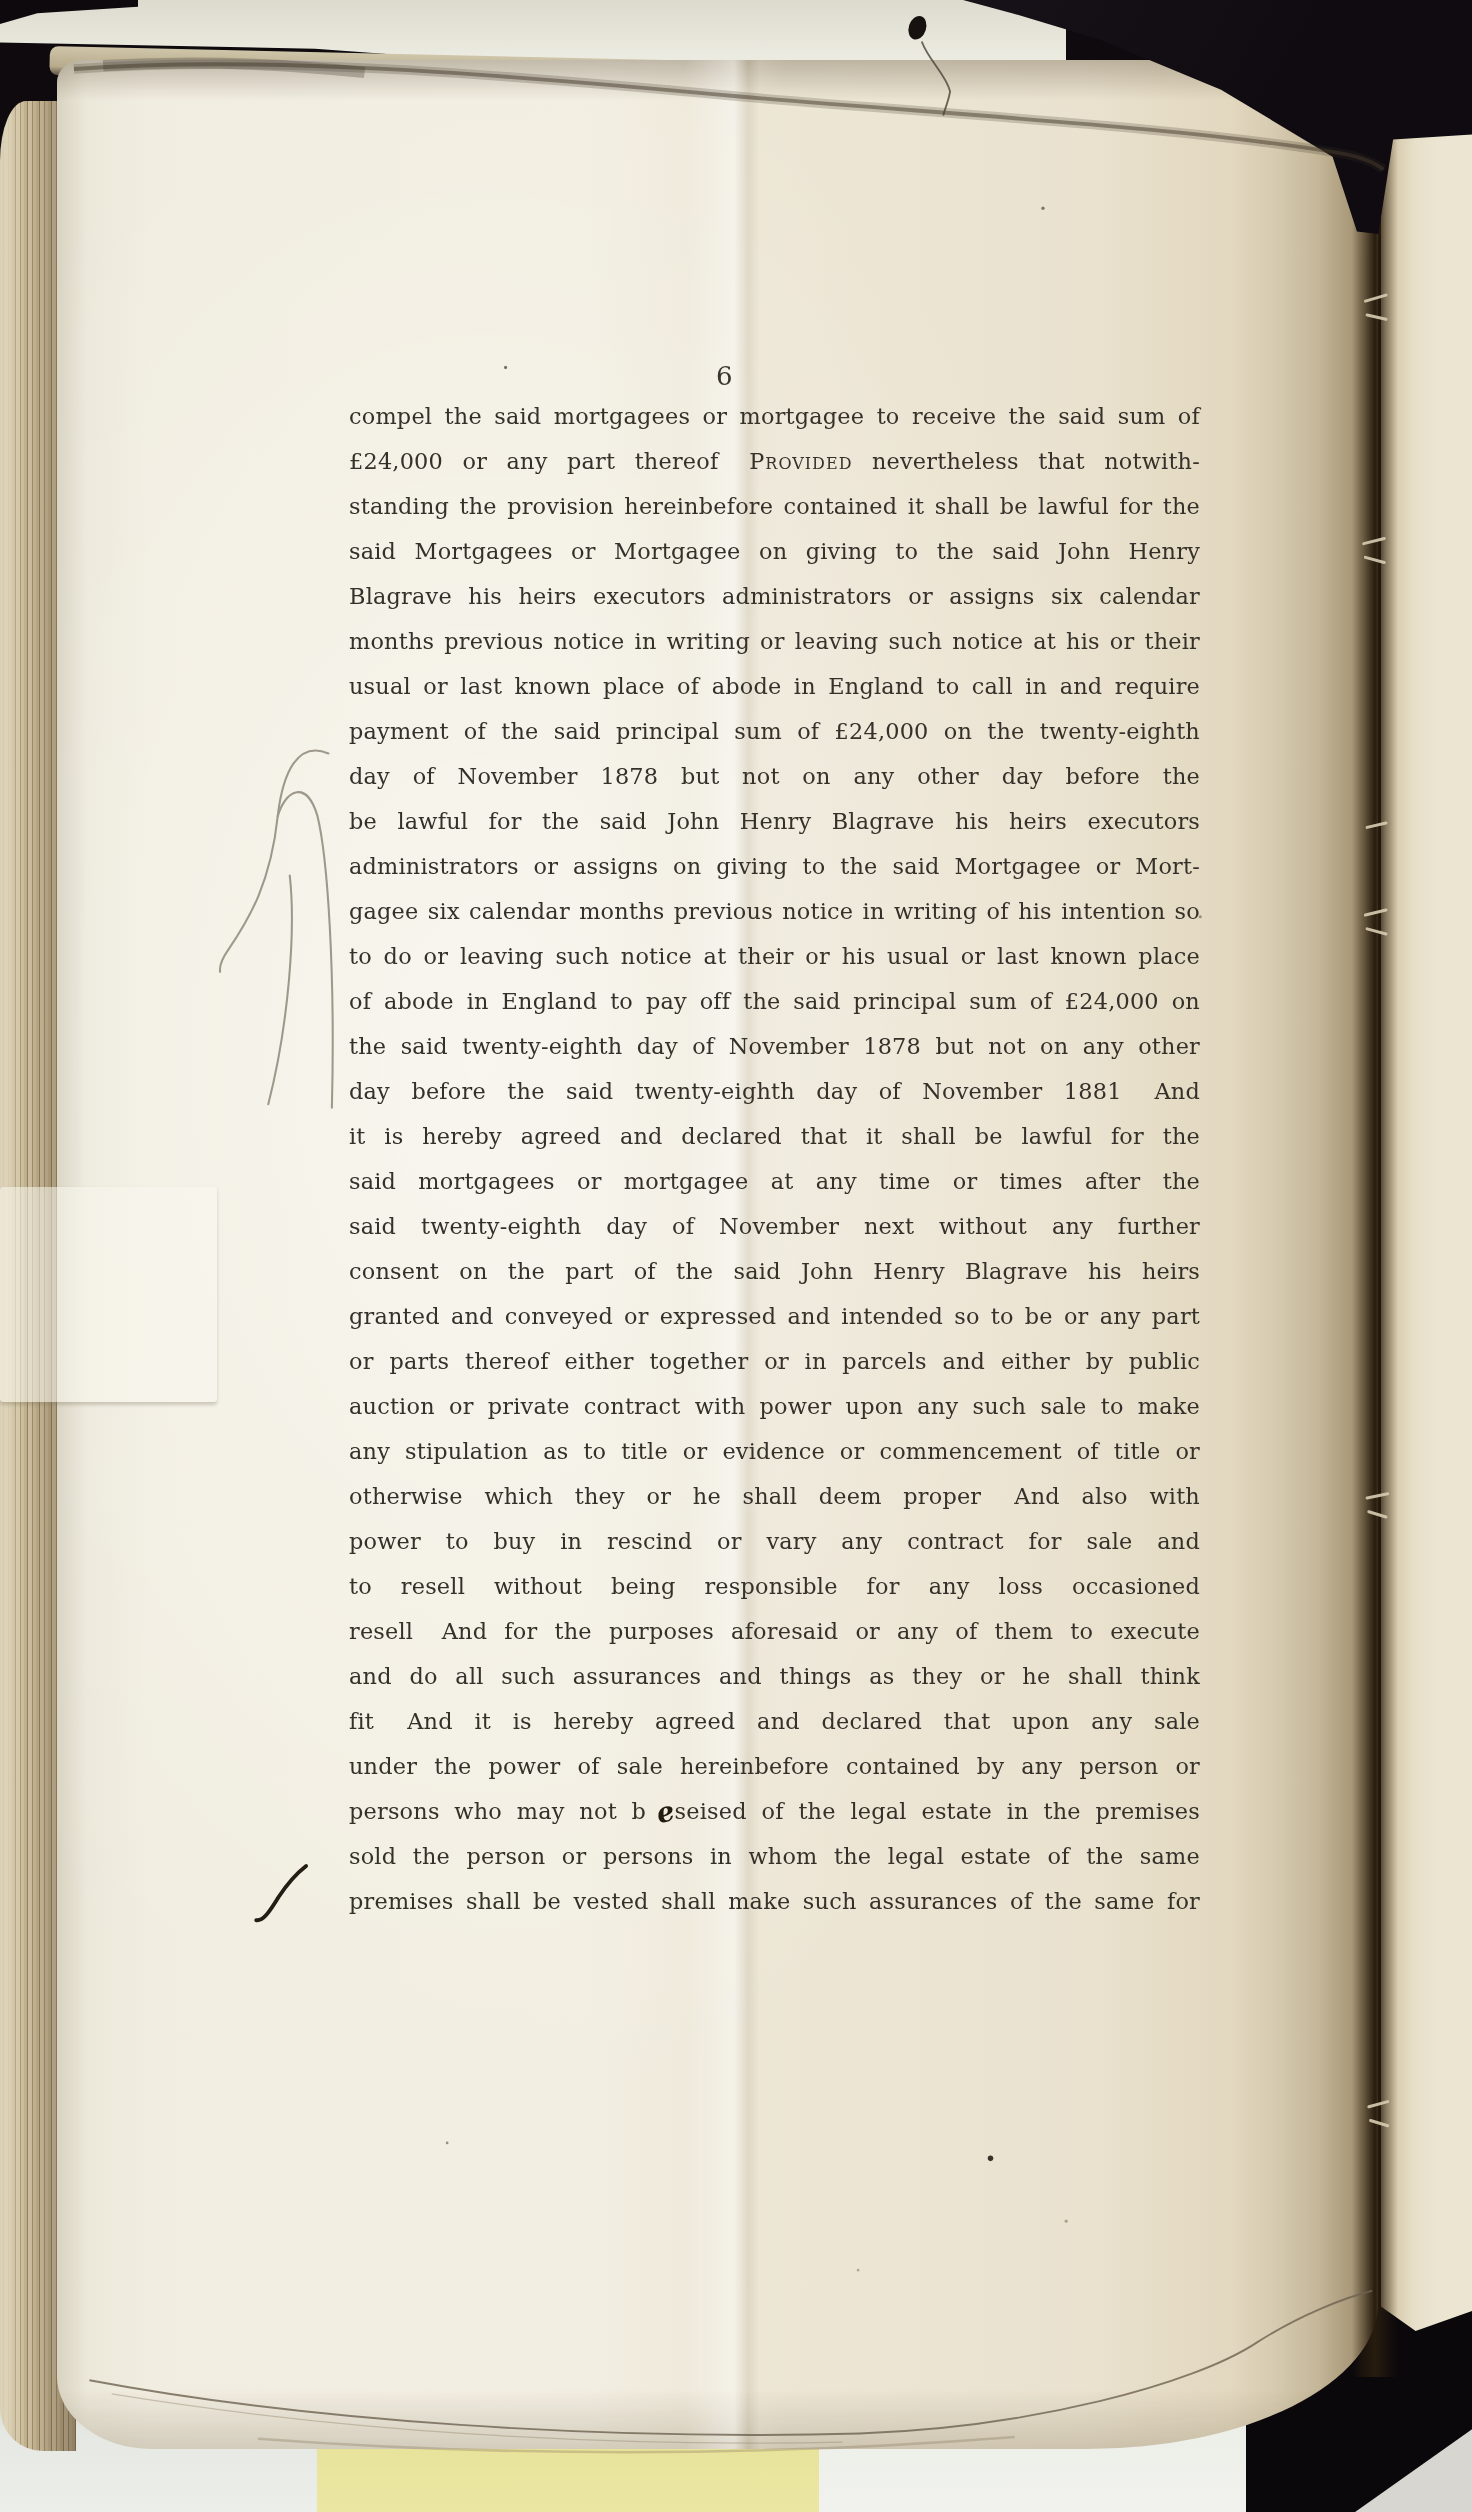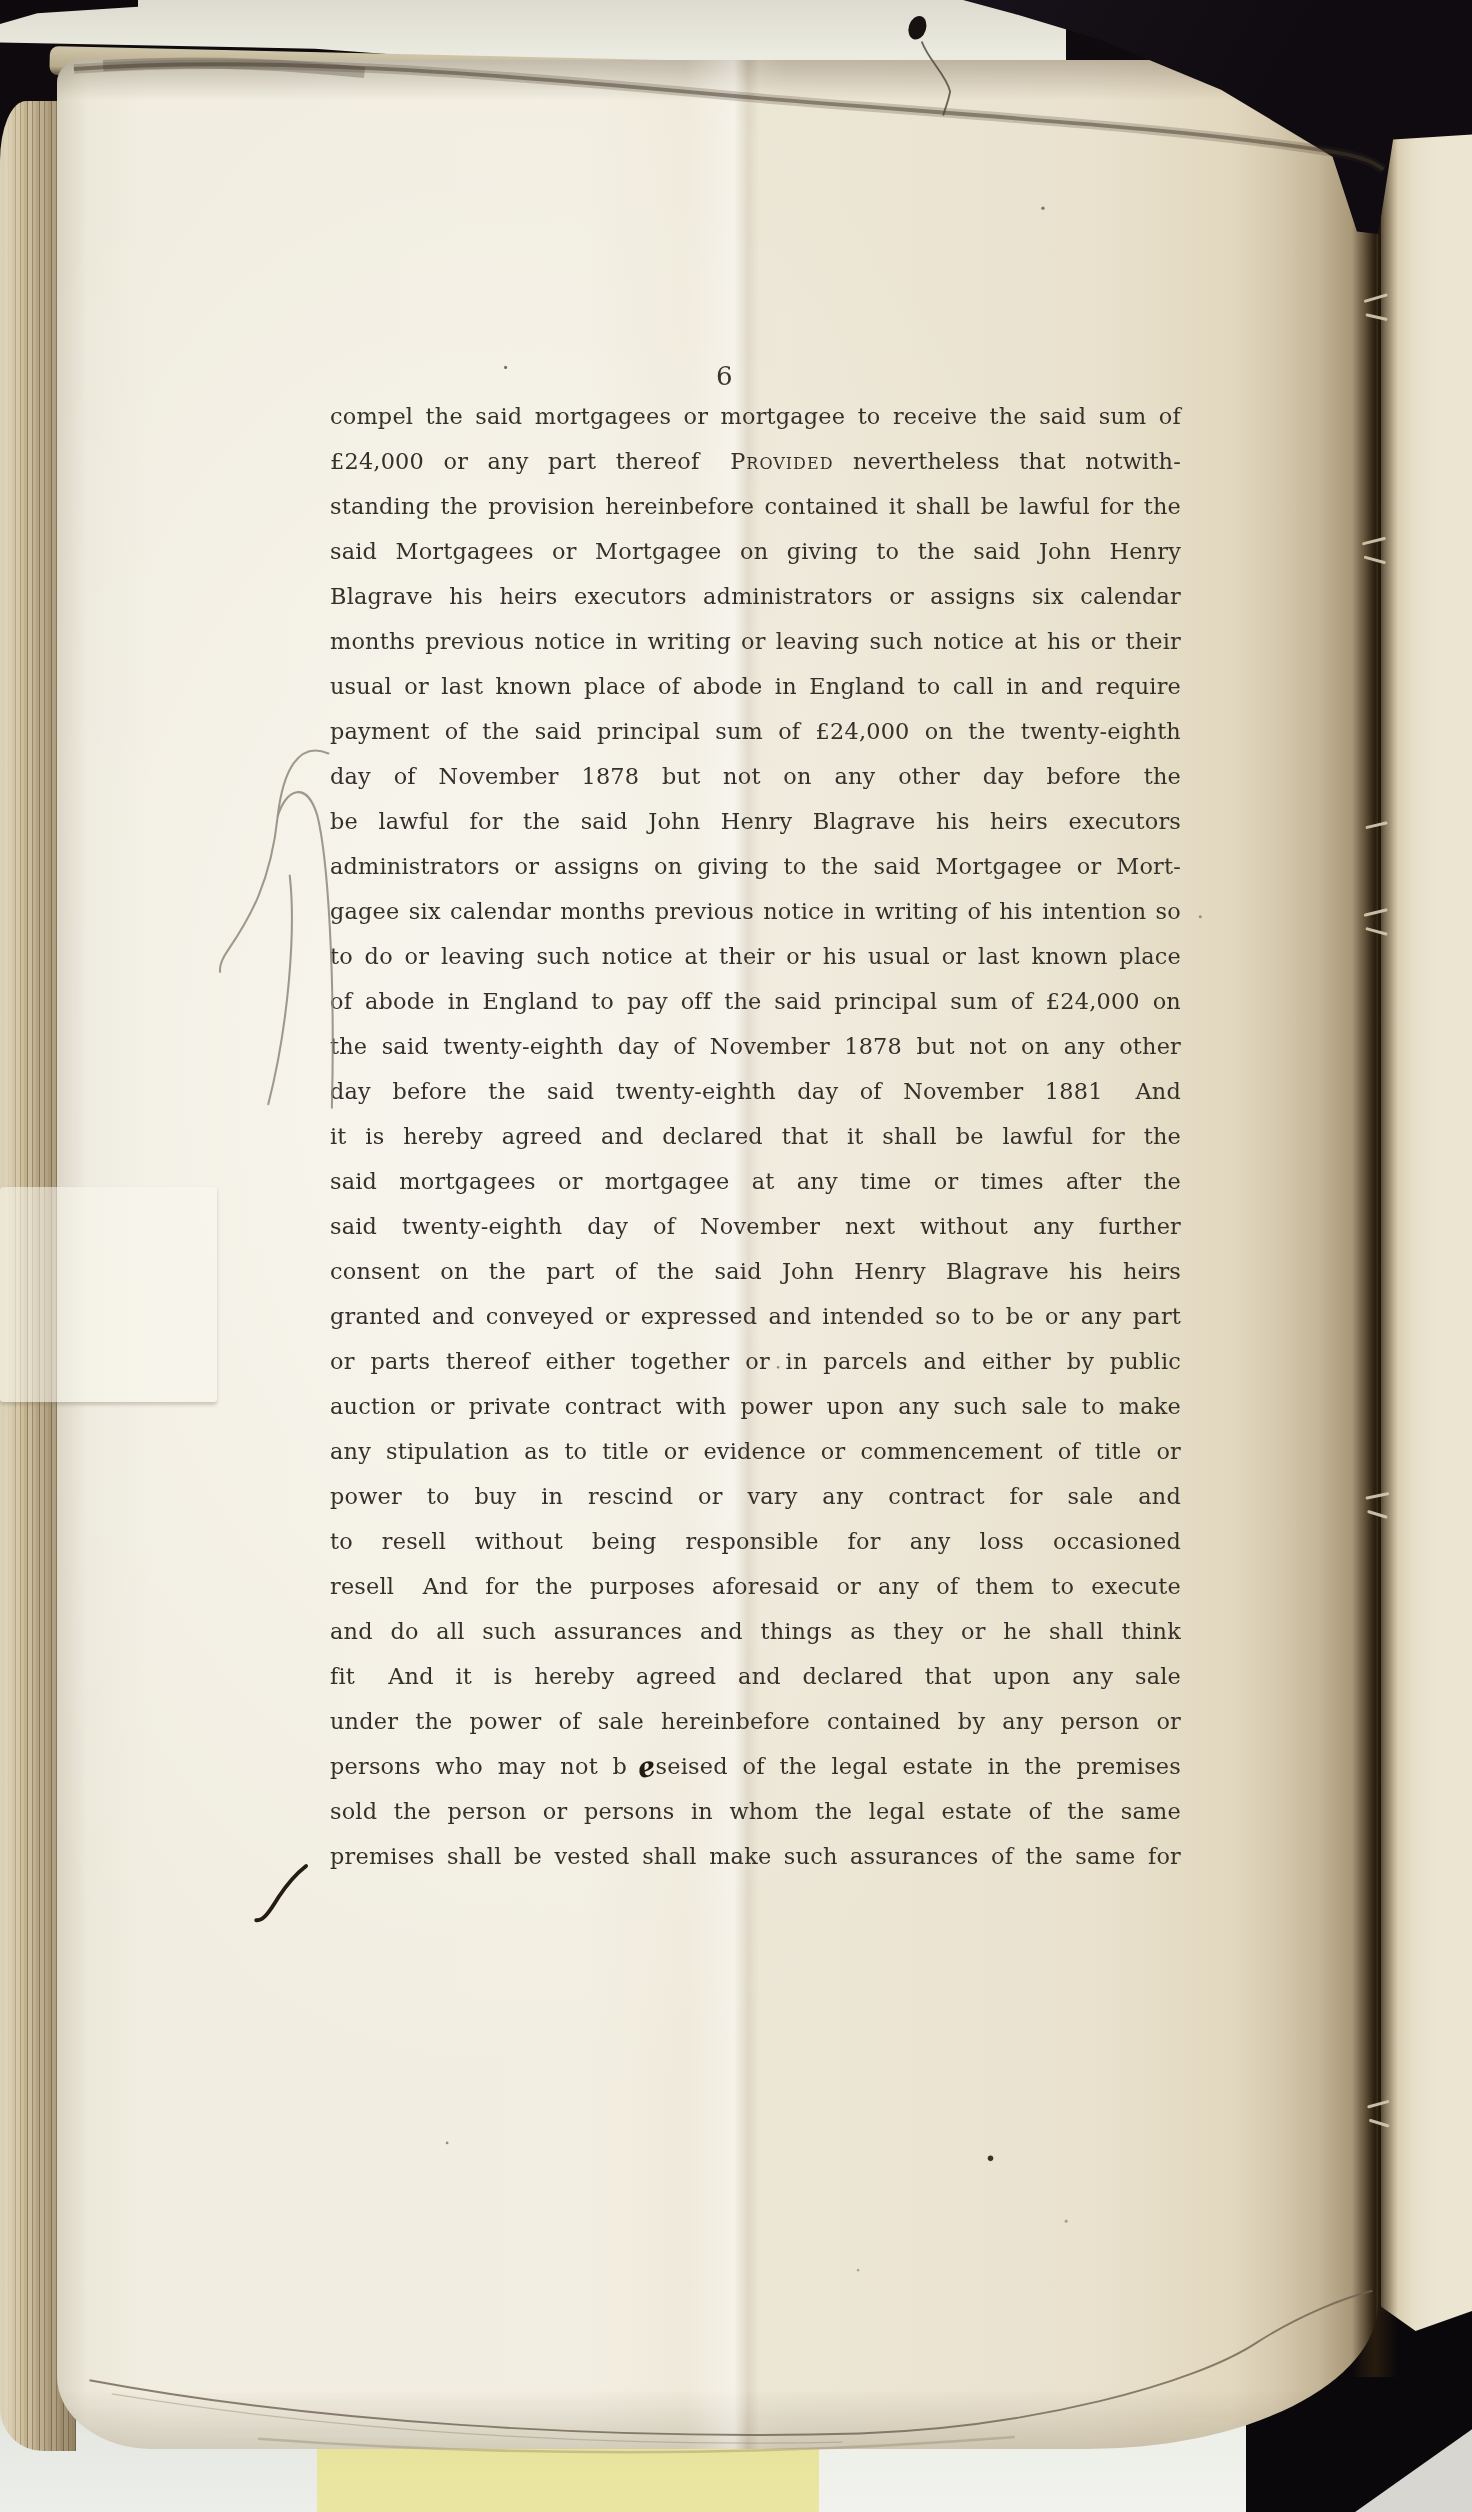--- a/index.html
+++ b/index.html
@@ -58,21 +58,21 @@
       linear-gradient(90deg,rgba(120,102,70,.14),rgba(120,102,70,0) 29px);
     border-radius:26px 129px 292px 95px/22.4px 112px 146px 73px;}
   .page-crease{position:absolute;left:685px;top:60px;width:129px;height:2389px;z-index:12;pointer-events:none;
     background:linear-gradient(90deg,rgba(255,255,255,0) 0%,rgba(255,255,255,.42) 38%,rgba(125,108,78,.12) 49%,rgba(235,228,210,.18) 58%,rgba(255,255,255,0) 78%);}
   .margin-slip{position:absolute;left:0;top:1187px;width:217px;height:215px;z-index:11;
     background:rgba(249,247,238,.55);border-radius:3.4px;box-shadow:0 2.6px 3.4px rgba(120,110,85,.30);}
 
   
   .page-number{position:absolute;left:716px;top:361px;z-index:20;
     font-size:26px;color:#3a362f;letter-spacing:0.9px;}
-  .text-block{position:absolute;left:330px;top:394px;width:851px;z-index:20;
+  .text-block{position:absolute;left:349px;top:394px;width:851px;z-index:20;
     font-size:22.4px;line-height:45px;color:var(--ink,#35312a);letter-spacing:0.2px;}
   .tline{height:45px;text-align:justify;text-align-last:justify;white-space:nowrap;}
   .tline span{white-space:normal;}
   .smallcaps{font-variant:small-caps;letter-spacing:1px;}
   .hand{font-style:italic;font-weight:700;font-size:28px;color:#221b12;display:inline-block;
     transform:rotate(-14deg) translateY(2.6px);margin:0 0.9px 0 9.5px;line-height:0;}
 
   
   .marks-overlay{position:absolute;left:0;top:0;width:1472px;height:2512px;z-index:30;pointer-events:none;}
 </style>
@@ -118,20 +118,21 @@
       <div class="tline"><span>the said twenty-eighth day of November 1878 but not on any other</span></div>
       <div class="tline"><span>day before the said twenty-eighth day of November 1881  And</span></div>
       <div class="tline"><span>it is hereby agreed and declared that it shall be lawful for the</span></div>
       <div class="tline"><span>said mortgagees or mortgagee at any time or times after the</span></div>
       <div class="tline"><span>said twenty-eighth day of November next without any further</span></div>
       <div class="tline"><span>consent on the part of the said John Henry Blagrave his heirs</span></div>
       <div class="tline"><span>granted and conveyed or expressed and intended so to be or any part</span></div>
       <div class="tline"><span>or parts thereof either together or in parcels and either by public</span></div>
       <div class="tline"><span>auction or private contract with power upon any such sale to make</span></div>
       <div class="tline"><span>any stipulation as to title or evidence or commencement of title or</span></div>
+      <div class="tline"><span>otherwise which they or he shall deem proper  And also with</span></div>
       <div class="tline"><span>power to buy in rescind or vary any contract for sale and</span></div>
       <div class="tline"><span>to resell without being responsible for any loss occasioned</span></div>
       <div class="tline"><span>resell  And for the purposes aforesaid or any of them to execute</span></div>
       <div class="tline"><span>and do all such assurances and things as they or he shall think</span></div>
       <div class="tline"><span>fit  And it is hereby agreed and declared that upon any sale</span></div>
       <div class="tline"><span>under the power of sale hereinbefore contained by any person or</span></div>
       <div class="tline"><span>persons who may not b</span><span class="hand">e</span><span>seised of the legal estate in the premises</span></div>
       <div class="tline"><span>sold the person or persons in whom the legal estate of the same</span></div>
       <div class="tline"><span>premises shall be vested shall make such assurances of the same for</span></div>
     </div>

